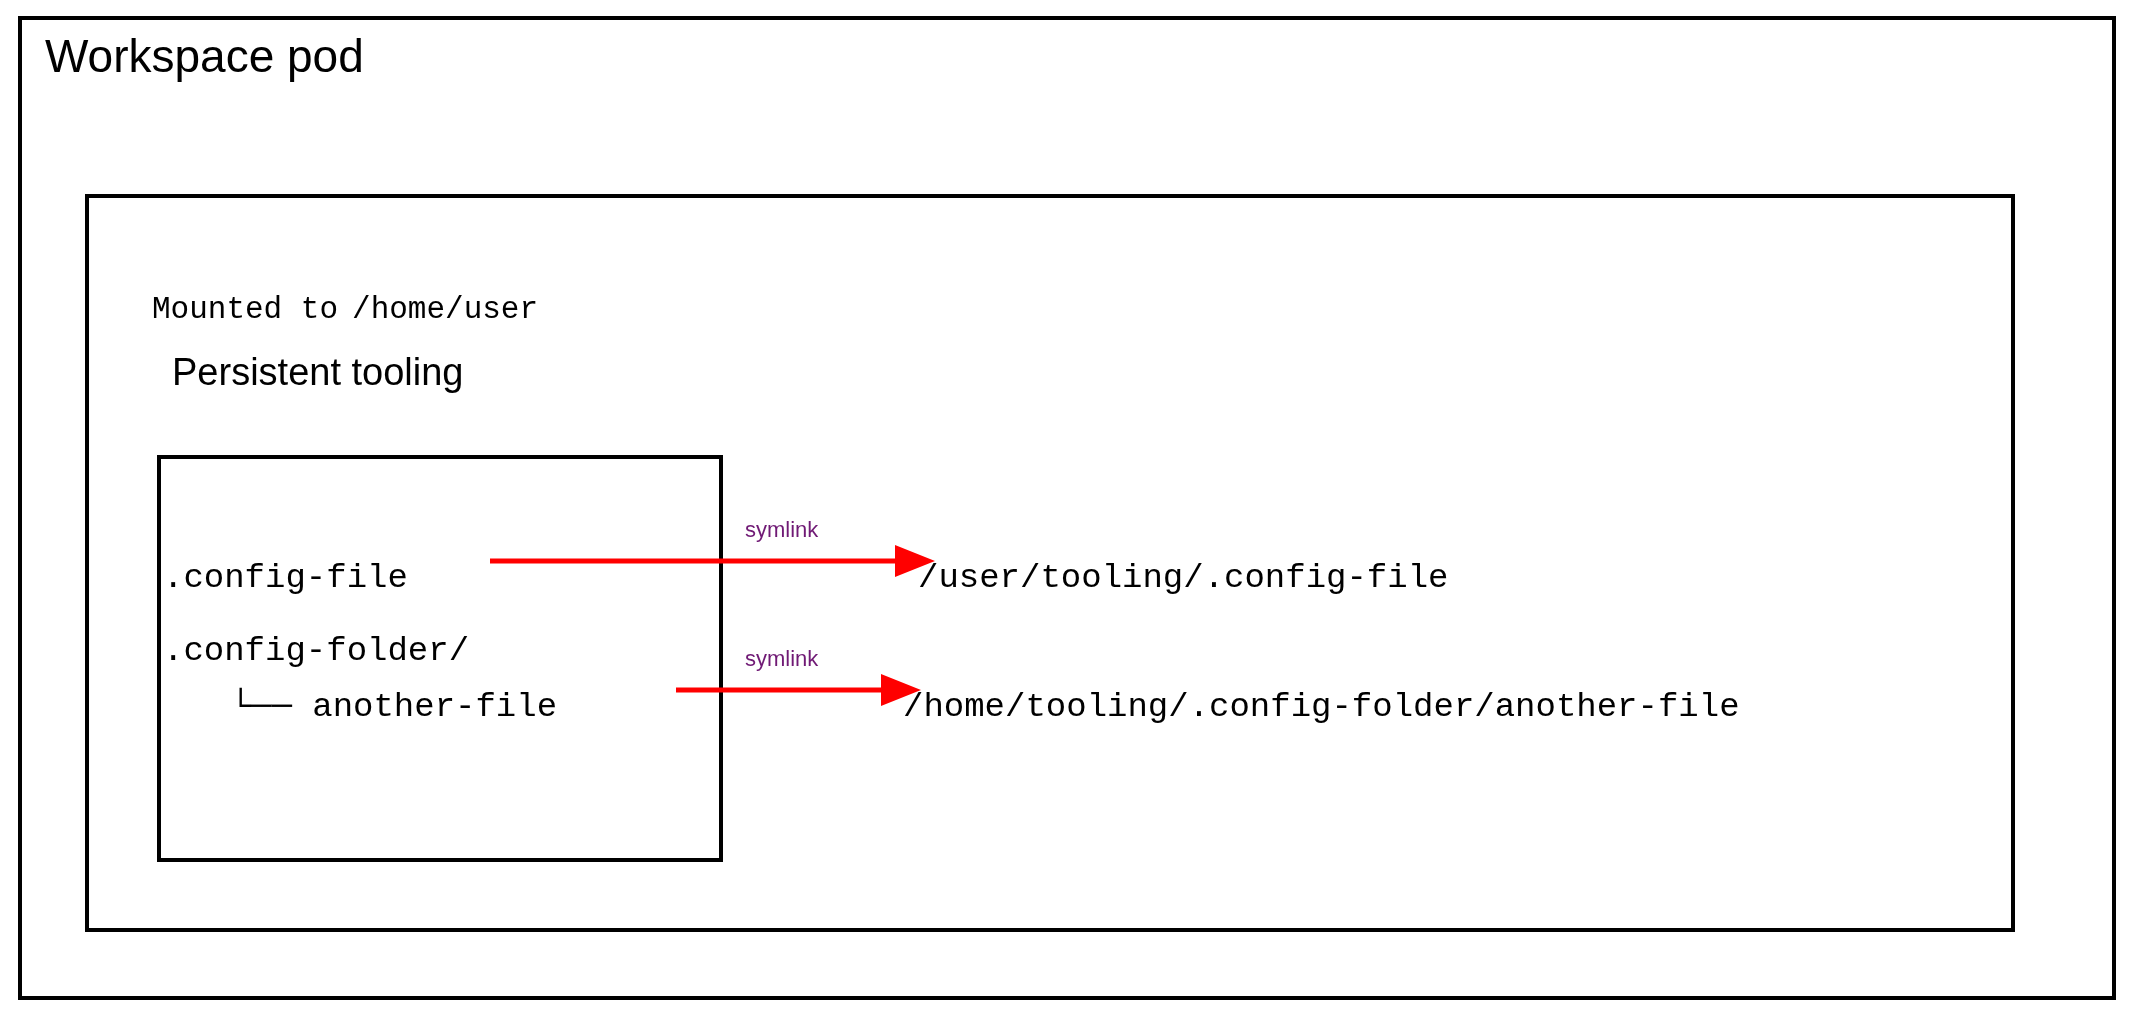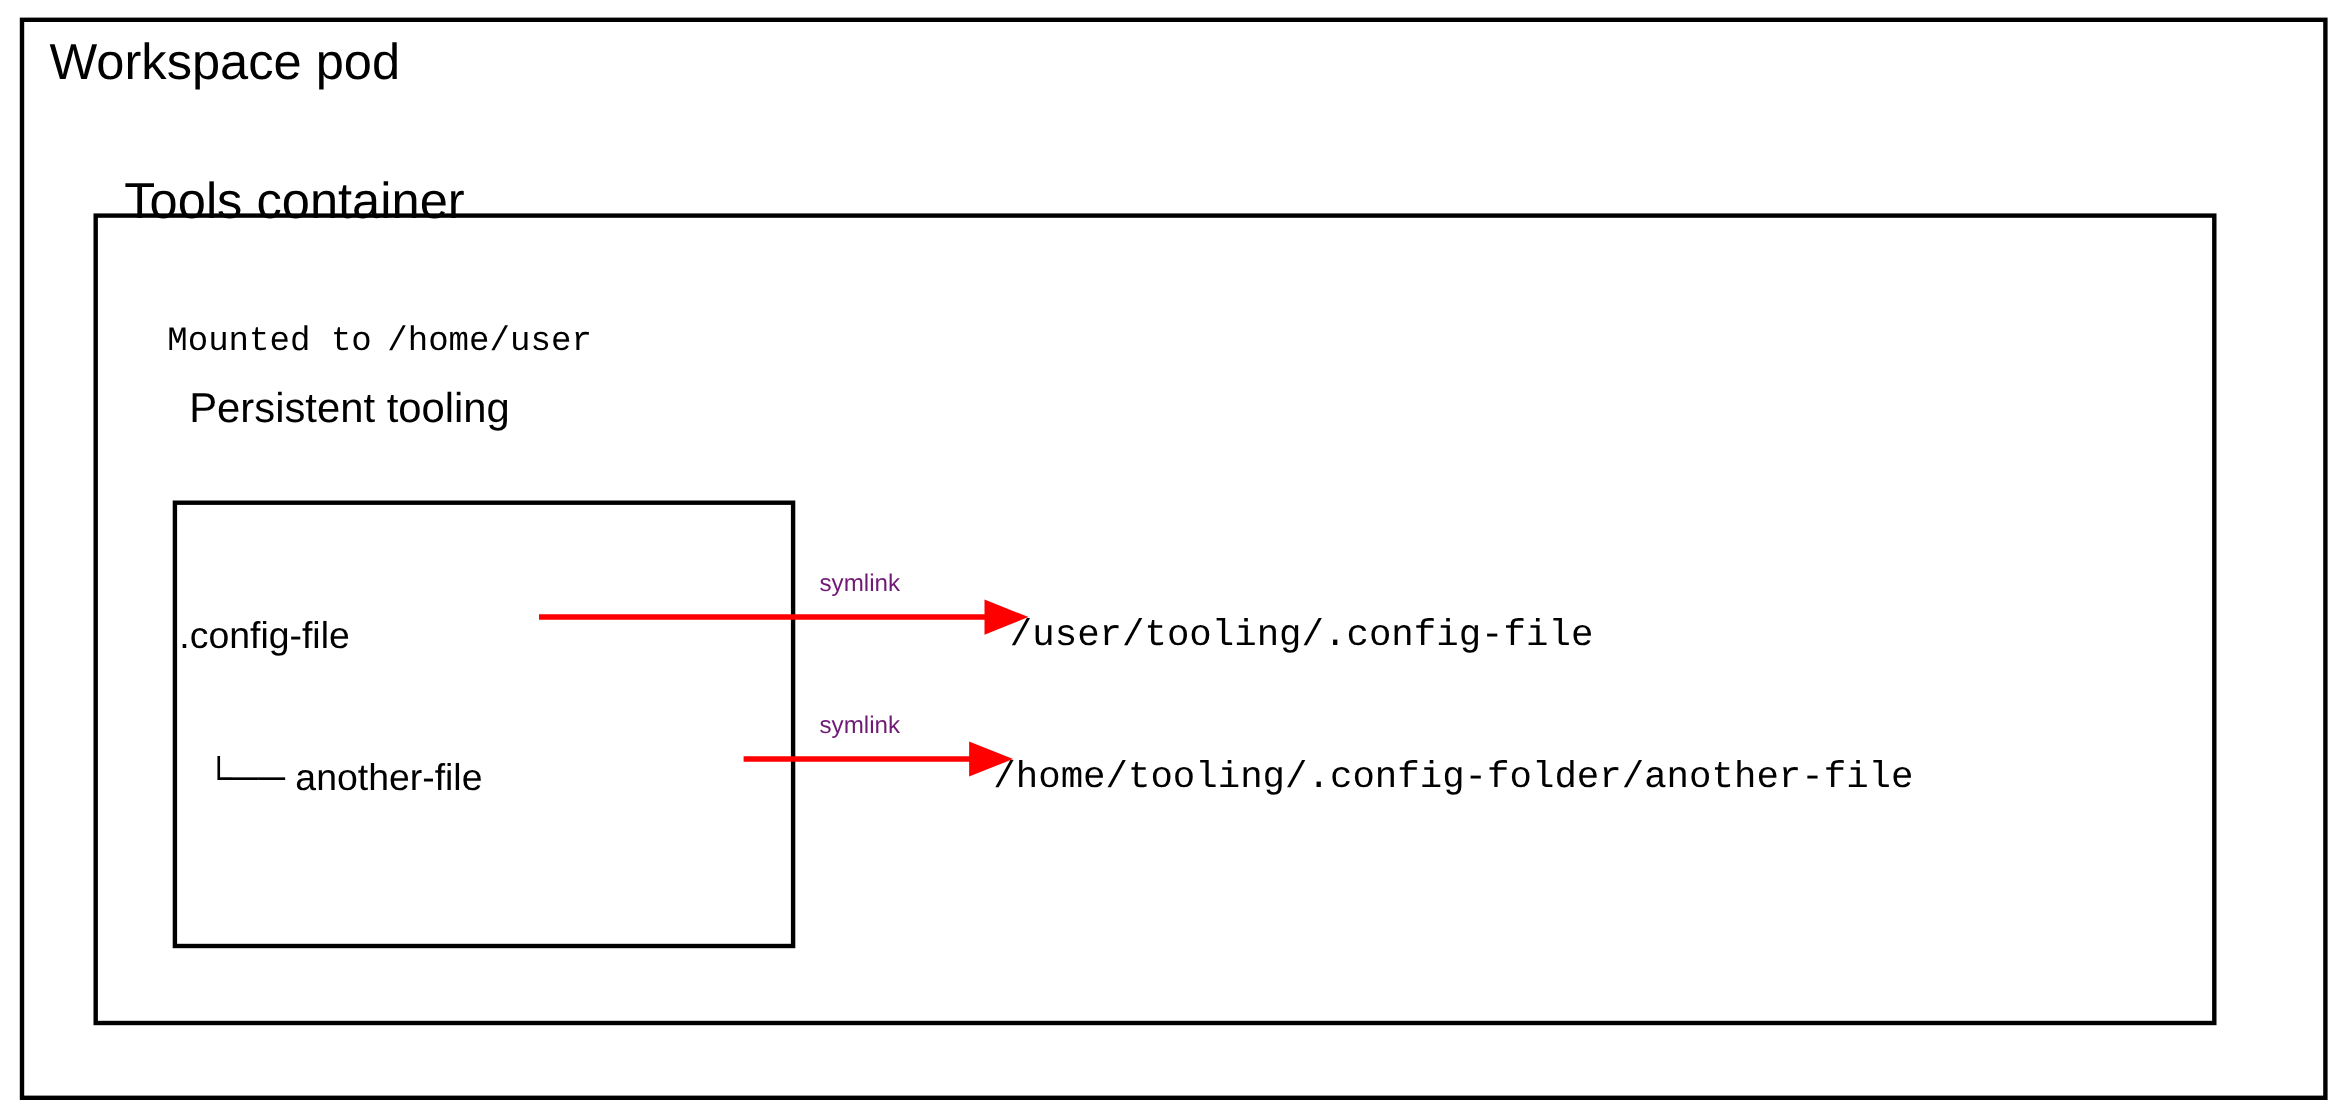--- a/index.html
+++ b/index.html
@@ -89,21 +89,21 @@
   }
   #mount-label .mount-path {
     font-family: "Liberation Mono", monospace;
     margin-left: 14px;
     margin-top: 21px;
   }
 
   
   .mono-entry {
     position: absolute;
-    font-family: Liberation Sans, sans-serif;
+    font-family: Liberation Mono, monospace;
     font-size: 34px;
     line-height: 1;
     white-space: pre;
     color: #000000;
   }
   #pv-entry-config-file   { left: 163px; top: 561px; }
   #pv-entry-config-folder { left: 163px; top: 634px; }
   #pv-entry-another-file  { left: 149px; top: 690px; }
 
   
@@ -139,31 +139,31 @@
 </style>
 </head>
 <body>
 
 <div id="canvas">
 
   <div class="box" id="workspace-pod-box"></div>
   <div class="title-xl" id="workspace-pod-title">Workspace pod</div>
 
   <div class="box" id="tools-container-box"></div>
-  <div id="tools-container-title">Tools container</div>
 
   <div id="mount-label">
     <span class="mount-prefix">Mounted to</span><span class="mount-path">/home/user</span>
   </div>
 
   <div class="box" id="persistent-volume-box"></div>
   <div id="persistent-volume-title">Persistent tooling</div>
 
   <div class="mono-entry" id="pv-entry-config-file">.config-file</div>
 
+  <div class="mono-entry" id="pv-entry-config-folder">.config-folder/</div>
 
   <div class="mono-entry" id="pv-entry-another-file">    └── another-file</div>
 
   <svg class="symlink-arrow" id="symlink-arrow-1" width="450" height="42" viewBox="0 0 450 42">
     <line x1="0" y1="21" x2="415" y2="21" stroke="#ff0000" stroke-width="5"></line>
     <polygon points="445,21 405,5 405,37" fill="#ff0000"></polygon>
   </svg>
   <div class="symlink-label" id="symlink-label-1">symlink</div>
   <div class="target-path" id="target-path-1">/user/tooling/.config-file</div>
 

